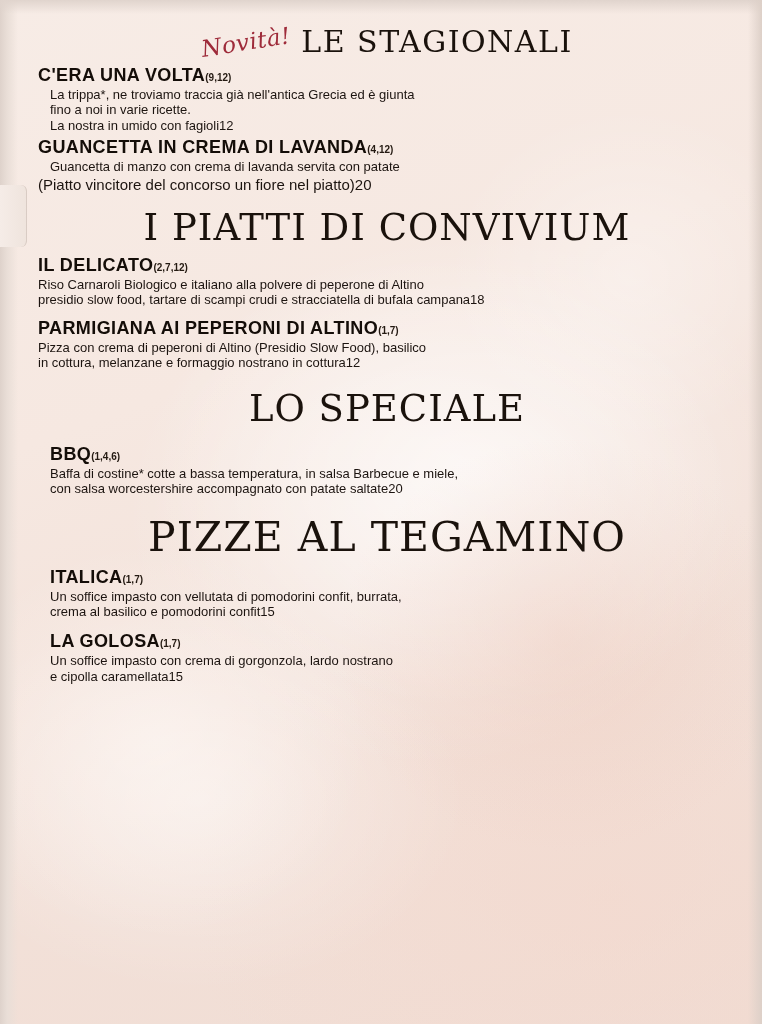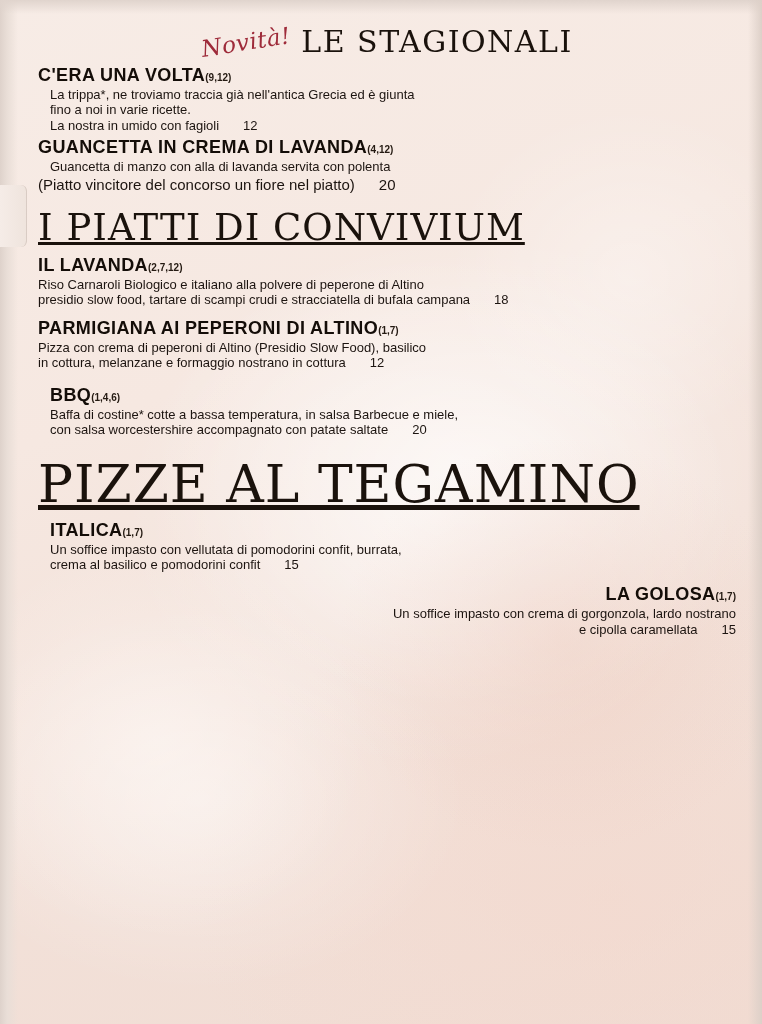--- a/index.html
+++ b/index.html
@@ -60,22 +60,21 @@
     z-index: 5;
     padding: 18px 26px 0 38px;
   }
 
   
   .section-head {
     font-family: "DejaVu Serif", serif;
     font-weight: 400;
     letter-spacing: 1px;
     color: #1a120c;
-    text-align: left;
-    text-decoration: underline;
+    text-align: center;
   }
   .section-head.big {
     font-size: 37px;
     margin: 12px 0 6px 0;
   }
   .head-row {
     display: flex;
     align-items: flex-end;
     justify-content: center;
     gap: 10px;
@@ -123,21 +122,21 @@
     line-height: 1.19;
     color: #1c1410;
     margin-top: 1px;
     white-space: pre-line;
   }
   .dish-desc.small {
     font-size: 15px;
   }
   .price {
     font-weight: 400;
-    padding-left: 24px;
+    padding-left: 0;
   }
   .indent { padding-left: 12px; }
 </style>
 </head>
 <body>
 
 <div id="page">
   <div class="swirl s1"></div>
   <div class="swirl s2"></div>
   <div class="swirl s3"></div>
@@ -156,54 +155,55 @@
 
     <div class="dish" style="margin-top:6px;">
       <span class="dish-title">C'ERA UNA VOLTA</span><span class="allerg">(9,12)</span>
       <div class="dish-desc indent"><span>La trippa*, ne troviamo traccia già nell'antica Grecia ed è giunta
 fino a noi in varie ricette.
 La nostra in umido con fagioli</span><span class="price">12</span></div>
     </div>
 
     <div class="dish" style="margin-top:4px;">
       <span class="dish-title">GUANCETTA IN CREMA DI LAVANDA</span><span class="allerg">(4,12)</span>
-      <div class="dish-desc indent">Guancetta di manzo con alla di lavanda servita con polenta</div>
+      <div class="dish-desc indent">Guancetta di manzo con crema di lavanda servita con patate</div>
       <div class="dish-desc small"><span>(Piatto vincitore del concorso un fiore nel piatto)</span><span class="price">20</span></div>
     </div>
 
     <div class="section-head big">I PIATTI DI CONVIVIUM</div>
 
     <div class="dish">
-      <span class="dish-title">IL LAVANDA</span><span class="allerg">(2,7,12)</span>
+      <span class="dish-title">IL DELICATO</span><span class="allerg">(2,7,12)</span>
       <div class="dish-desc"><span>Riso Carnaroli Biologico e italiano alla polvere di peperone di Altino
 presidio slow food, tartare di scampi crudi e stracciatella di bufala campana</span><span class="price">18</span></div>
     </div>
 
     <div class="dish" style="margin-top:10px;">
       <span class="dish-title">PARMIGIANA AI PEPERONI DI ALTINO</span><span class="allerg">(1,7)</span>
       <div class="dish-desc"><span>Pizza con crema di peperoni di Altino (Presidio Slow Food), basilico
 in cottura, melanzane e formaggio nostrano in cottura</span><span class="price">12</span></div>
     </div>
 
 
+    <div class="section-head big" style="margin-top:16px;">LO SPECIALE</div>
 
     <div class="dish" style="margin-top:14px;">
       <span class="dish-title indent">BBQ</span><span class="allerg">(1,4,6)</span>
       <div class="dish-desc indent"><span>Baffa di costine* cotte a bassa temperatura, in salsa Barbecue e miele,
 con salsa worcestershire accompagnato con patate saltate</span><span class="price">20</span></div>
     </div>
 
-    <div class="section-head big" style="margin-top:16px; font-size:52px;">PIZZE AL TEGAMINO</div>
+    <div class="section-head big" style="margin-top:16px; font-size:41px;">PIZZE AL TEGAMINO</div>
 
     <div class="dish" style="">
       <span class="dish-title indent">ITALICA</span><span class="allerg">(1,7)</span>
       <div class="dish-desc indent"><span>Un soffice impasto con vellutata di pomodorini confit, burrata,
 crema al basilico e pomodorini confit</span><span class="price">15</span></div>
     </div>
 
-    <div class="dish" style="margin-top:12px;text-align:right;">
+    <div class="dish" style="margin-top:12px;">
       <span class="dish-title indent">LA GOLOSA</span><span class="allerg">(1,7)</span>
       <div class="dish-desc indent"><span>Un soffice impasto con crema di gorgonzola, lardo nostrano
 e cipolla caramellata</span><span class="price">15</span></div>
     </div>
 
   </div>
 </div>
 
 </body></html>

